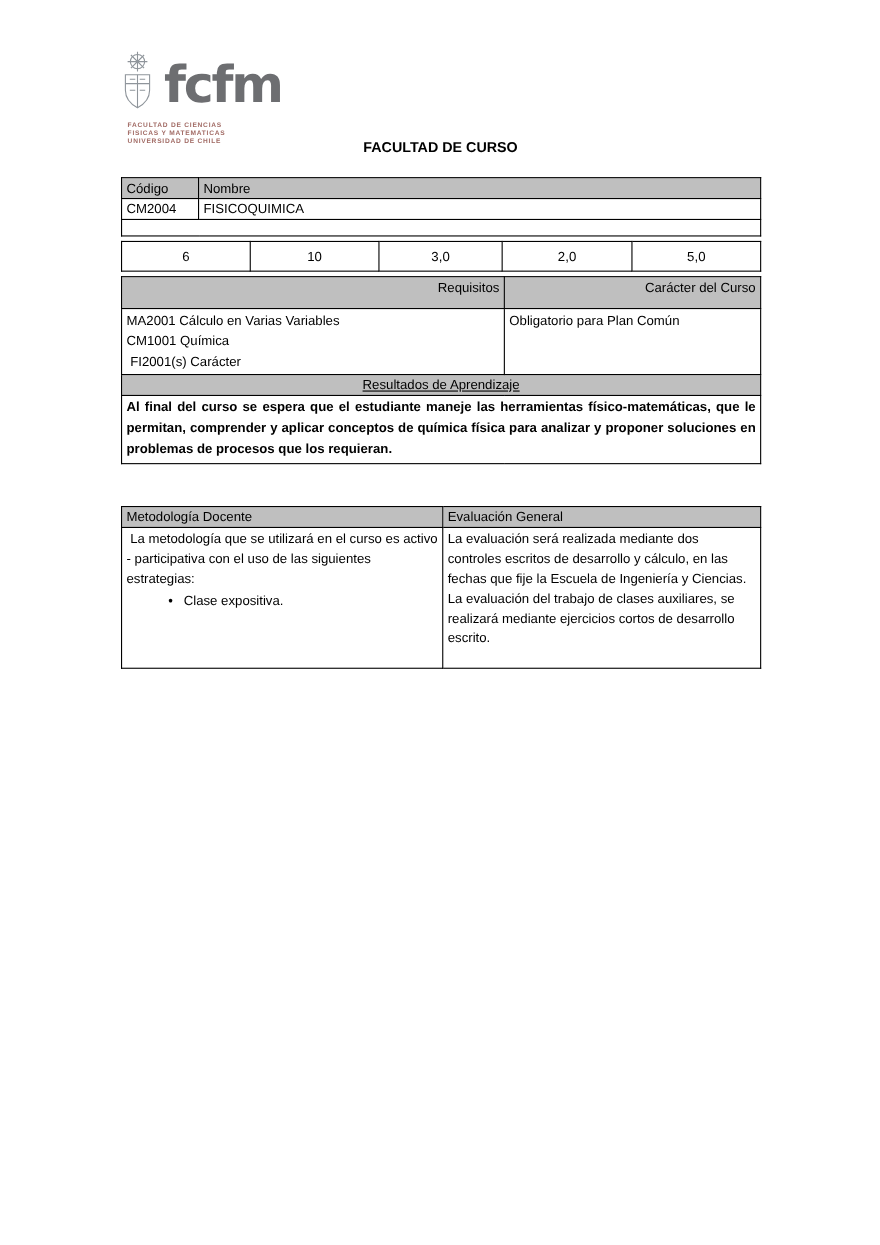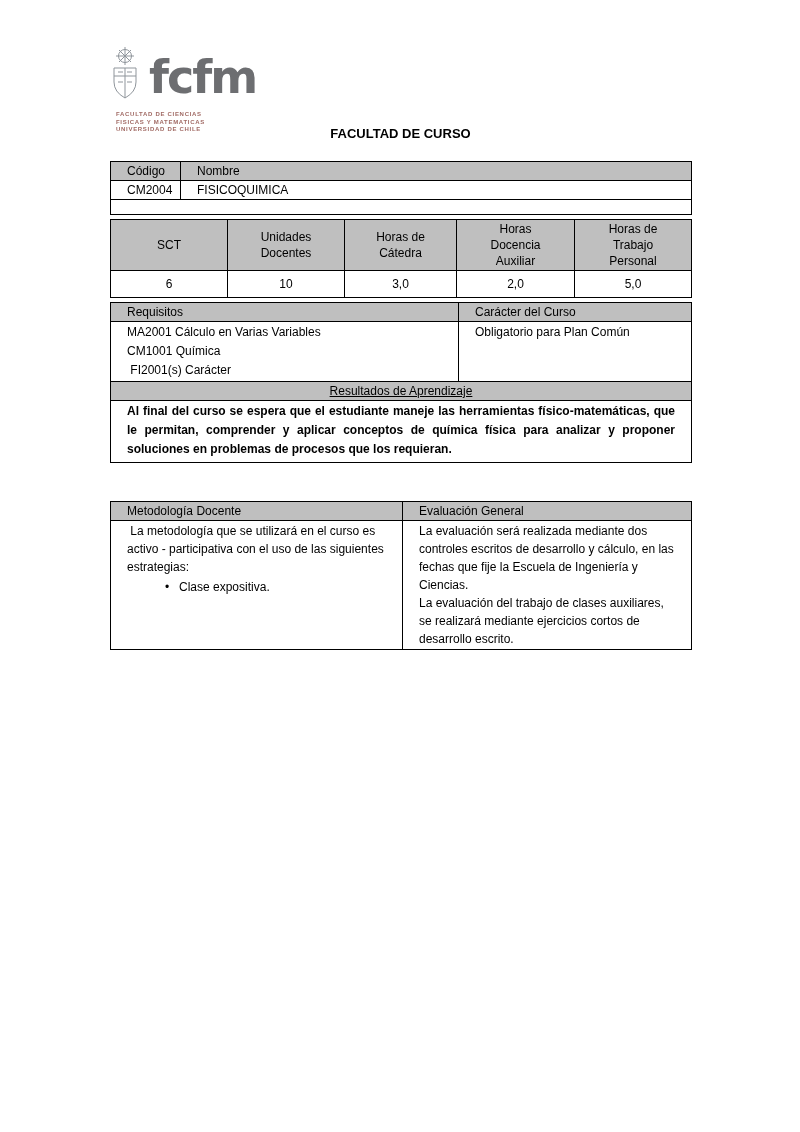--- a/index.html
+++ b/index.html
@@ -21,38 +21,38 @@
   }
   .caption { margin-top:5px; margin-left:8px; font-size:6px; color:#a16a64;
              letter-spacing:0.7px; line-height:1.25; font-weight:bold; }
 
   
   .content { position:absolute; left:110px; top:126px; width:581px; }
   .title { text-align:center; font-weight:bold; font-size:13px; line-height:15px; height:15px; }
 
   table { border-collapse:collapse; width:581px; table-layout:fixed; }
   td {
-    border:1px solid #000; padding:1px 16px;
+    border:1px solid #000; padding:1px 4px;
     vertical-align:top; font-size:12px; line-height:16px;
     overflow:hidden;
   }
   .hdr { background:#bfbfbf; }
   .c { text-align:left; }
 
   .t1 { margin-top:20px; }
   .t1 .r-std td { height:19px; }
   .t1 .r-ing td { height:18px; }
   .t1 .r-empty td { height:15px; }
 
   .sct { margin-top:4px; }
   .sct .sct-hdr td { height:36px; white-space:pre-line; text-align:center; vertical-align:middle; }
   .sct .sct-val td { height:27px; text-align:center; vertical-align:middle; }
 
   .req { margin-top:4px; }
-  .req .r-hdr td { height:19px; text-align:left; }
+  .req .r-hdr td { height:29px; text-align:right; }
   .req .r-body td { height:58px; }
   .req-line { line-height:19px; white-space:pre-wrap; }
   .res-hdr td { height:19px; text-align:center;text-decoration:underline; }
   .res-body td { height:62px;font-weight:bold; }
   .res-text { text-align:justify; line-height:19px; }
 
   .met { margin-top:38px; }
   .met .m-hdr td { height:19px; }
   .met .m-body td { height:128px; line-height:18px; }
   .met-intro { white-space:pre-wrap; line-height:18px; }
@@ -111,31 +111,20 @@
 
     <table class="sct">
       <colgroup>
           <col style="width:117px">
           <col style="width:117px">
           <col style="width:112px">
           <col style="width:118px">
           <col style="width:117px">
         </colgroup>
       <tbody>
-          <tr class="sct-hdr">
-        <td class="hdr">SCT</td>
-        <td class="hdr">Unidades
-Docentes</td>
-        <td class="hdr">Horas de
-Cátedra</td>
-        <td class="hdr">Horas Docencia
-Auxiliar</td>
-        <td class="hdr">Horas de Trabajo
-Personal</td>
-      </tr>
       <tr class="sct-val">
         <td>6</td>
         <td>10</td>
         <td>3,0</td>
         <td>2,0</td>
         <td>5,0</td>
       </tr>
     </tbody>
       </table>
 

